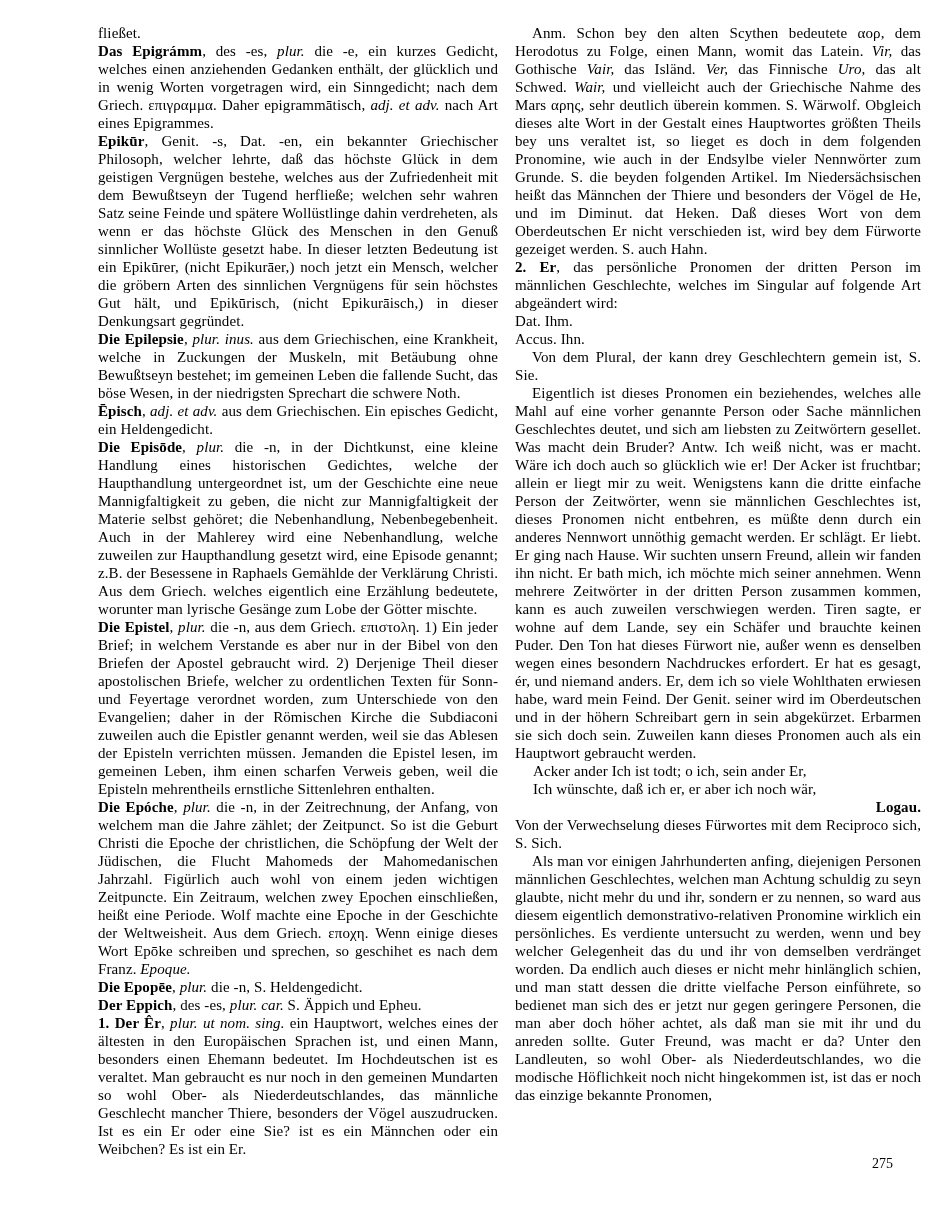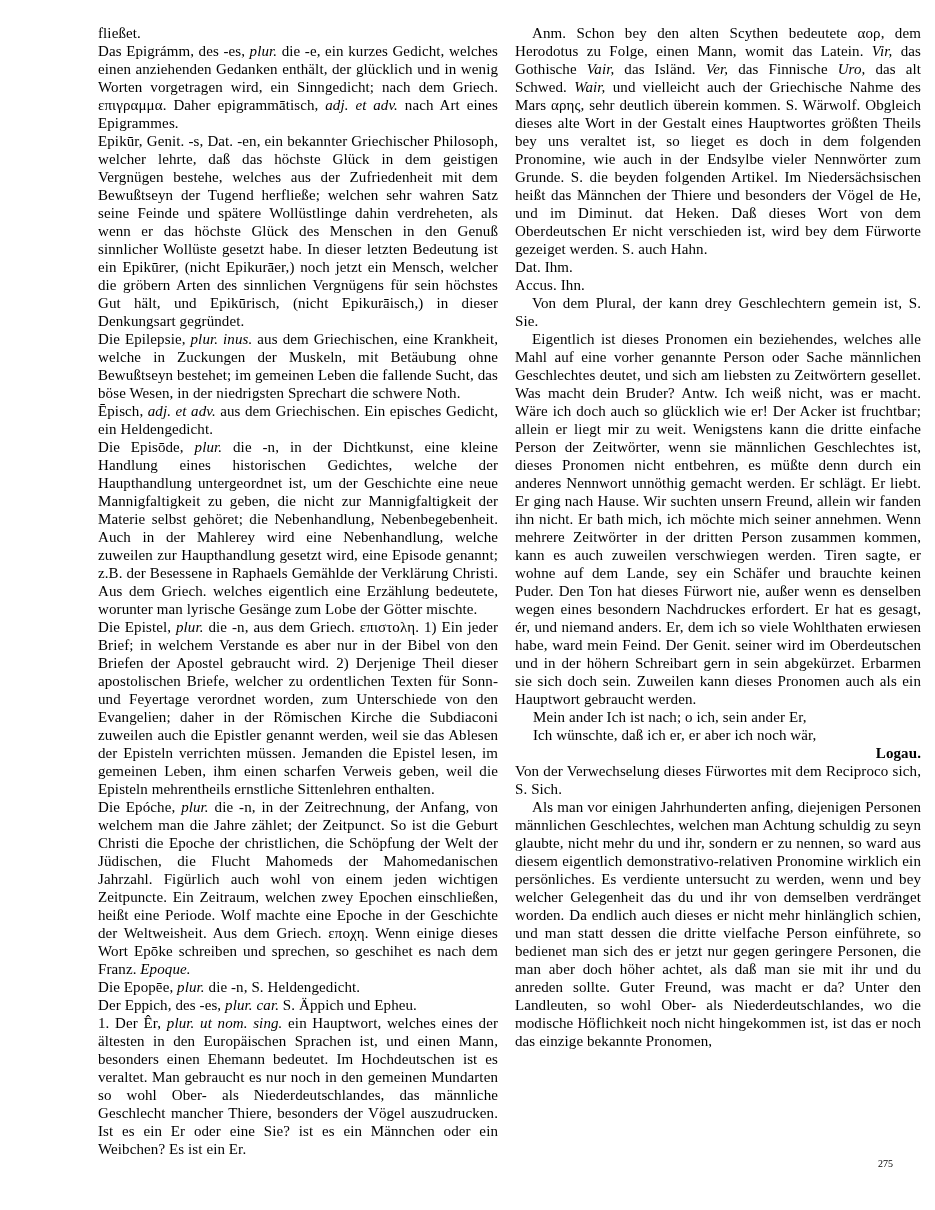--- a/index.html
+++ b/index.html
@@ -26,27 +26,27 @@
   }
   .col-left  { left: 98px;  width: 400px; }
   .col-right { left: 515px; width: 406px; }
   p.para { margin: 0; padding: 0; }
   .para.entry  { text-align: justify; }
   .para.plain  { text-align: justify; }
   .para.indent { text-align: justify; text-indent: 17px; }
   .para.line   { text-align: left; }
   .para.verse  { text-align: left; padding-left: 18px; }
   .para.attribution { text-align: right; font-weight: bold; }
-  .b { font-weight: normal; margin-top: 11px; }
+  .b { font-weight: bold; margin-top: 11px; }
   .i { font-style: italic; }
   .page-number {
     position: absolute;
     top: 1156px;
     right: 42px;
-    font-size: 10px;
+    font-size: 14px;
     line-height: 16px;
     font-family: "Liberation Serif", "DejaVu Serif", serif;
     color: #000000;
   }
 </style>
 </head>
 <body>
 
 <div class="page">
   <div class="col col-left" id="col-0">
@@ -57,24 +57,25 @@
       <p class="para entry"><span class="b">Ēpisch</span><span>, </span><span class="i">adj. et adv.</span><span> aus dem Griechischen. Ein episches Gedicht, ein Heldengedicht.</span></p>
       <p class="para entry"><span class="b">Die Episōde</span><span>, </span><span class="i">plur.</span><span> die -n, in der Dichtkunst, eine kleine Handlung eines historischen Gedichtes, welche der Haupthandlung untergeordnet ist, um der Geschichte eine neue Mannigfaltigkeit zu geben, die nicht zur Mannigfaltigkeit der Materie selbst gehöret; die Nebenhandlung, Nebenbegebenheit. Auch in der Mahlerey wird eine Nebenhandlung, welche zuweilen zur Haupthandlung gesetzt wird, eine Episode genannt; z.B. der Besessene in Raphaels Gemählde der Verklärung Christi. Aus dem Griech. welches eigentlich eine Erzählung bedeutete, worunter man lyrische Gesänge zum Lobe der Götter mischte.</span></p>
       <p class="para entry"><span class="b">Die Epistel</span><span>, </span><span class="i">plur.</span><span> die -n, aus dem Griech. επιστολη. 1) Ein jeder Brief; in welchem Verstande es aber nur in der Bibel von den Briefen der Apostel gebraucht wird. 2) Derjenige Theil dieser apostolischen Briefe, welcher zu ordentlichen Texten für Sonn- und Feyertage verordnet worden, zum Unterschiede von den Evangelien; daher in der Römischen Kirche die Subdiaconi zuweilen auch die Epistler genannt werden, weil sie das Ablesen der Episteln verrichten müssen. Jemanden die Epistel lesen, im gemeinen Leben, ihm einen scharfen Verweis geben, weil die Episteln mehrentheils ernstliche Sittenlehren enthalten.</span></p>
       <p class="para entry"><span class="b">Die Epóche</span><span>, </span><span class="i">plur.</span><span> die -n, in der Zeitrechnung, der Anfang, von welchem man die Jahre zählet; der Zeitpunct. So ist die Geburt Christi die Epoche der christlichen, die Schöpfung der Welt der Jüdischen, die Flucht Mahomeds der Mahomedanischen Jahrzahl. Figürlich auch wohl von einem jeden wichtigen Zeitpuncte. Ein Zeitraum, welchen zwey Epochen einschließen, heißt eine Periode. Wolf machte eine Epoche in der Geschichte der Weltweisheit. Aus dem Griech. εποχη. Wenn einige dieses Wort Epōke schreiben und sprechen, so geschihet es nach dem Franz. </span><span class="i">Epoque.</span></p>
       <p class="para entry"><span class="b">Die Epopēe</span><span>, </span><span class="i">plur.</span><span> die -n, S. Heldengedicht.</span></p>
       <p class="para entry"><span class="b">Der Eppich</span><span>, des -es, </span><span class="i">plur. car.</span><span> S. Äppich und Epheu.</span></p>
       <p class="para entry"><span class="b">1. Der Êr</span><span>, </span><span class="i">plur. ut nom. sing.</span><span> ein Hauptwort, welches eines der ältesten in den Europäischen Sprachen ist, und einen Mann, besonders einen Ehemann bedeutet. Im Hochdeutschen ist es veraltet. Man gebraucht es nur noch in den gemeinen Mundarten so wohl Ober- als Niederdeutschlandes, das männliche Geschlecht mancher Thiere, besonders der Vögel auszudrucken. Ist es ein Er oder eine Sie? ist es ein Männchen oder ein Weibchen? Es ist ein Er.</span></p>
     </div>
   <div class="col col-right" id="col-1">
       <p class="para indent"><span>Anm. Schon bey den alten Scythen bedeutete αορ, dem Herodotus zu Folge, einen Mann, womit das Latein. </span><span class="i">Vir,</span><span> das Gothische </span><span class="i">Vair,</span><span> das Isländ. </span><span class="i">Ver,</span><span> das Finnische </span><span class="i">Uro,</span><span> das alt Schwed. </span><span class="i">Wair,</span><span> und vielleicht auch der Griechische Nahme des Mars αρης, sehr deutlich überein kommen. S. Wärwolf. Obgleich dieses alte Wort in der Gestalt eines Hauptwortes größten Theils bey uns veraltet ist, so lieget es doch in dem folgenden Pronomine, wie auch in der Endsylbe vieler Nennwörter zum Grunde. S. die beyden folgenden Artikel. Im Niedersächsischen heißt das Männchen der Thiere und besonders der Vögel de He, und im Diminut. dat Heken. Daß dieses Wort von dem Oberdeutschen Er nicht verschieden ist, wird bey dem Fürworte gezeiget werden. S. auch Hahn.</span></p>
+      <p class="para entry"><span class="b">2. Er</span><span>, das persönliche Pronomen der dritten Person im männlichen Geschlechte, welches im Singular auf folgende Art abgeändert wird:</span></p>
       <p class="para line"><span>Dat. Ihm.</span></p>
       <p class="para line"><span>Accus. Ihn.</span></p>
       <p class="para indent"><span>Von dem Plural, der kann drey Geschlechtern gemein ist, S. Sie.</span></p>
       <p class="para indent"><span>Eigentlich ist dieses Pronomen ein beziehendes, welches alle Mahl auf eine vorher genannte Person oder Sache männlichen Geschlechtes deutet, und sich am liebsten zu Zeitwörtern gesellet. Was macht dein Bruder? Antw. Ich weiß nicht, was er macht. Wäre ich doch auch so glücklich wie er! Der Acker ist fruchtbar; allein er liegt mir zu weit. Wenigstens kann die dritte einfache Person der Zeitwörter, wenn sie männlichen Geschlechtes ist, dieses Pronomen nicht entbehren, es müßte denn durch ein anderes Nennwort unnöthig gemacht werden. Er schlägt. Er liebt. Er ging nach Hause. Wir suchten unsern Freund, allein wir fanden ihn nicht. Er bath mich, ich möchte mich seiner annehmen. Wenn mehrere Zeitwörter in der dritten Person zusammen kommen, kann es auch zuweilen verschwiegen werden. Tiren sagte, er wohne auf dem Lande, sey ein Schäfer und brauchte keinen Puder. Den Ton hat dieses Fürwort nie, außer wenn es denselben wegen eines besondern Nachdruckes erfordert. Er hat es gesagt, ér, und niemand anders. Er, dem ich so viele Wohlthaten erwiesen habe, ward mein Feind. Der Genit. seiner wird im Oberdeutschen und in der höhern Schreibart gern in sein abgekürzet. Erbarmen sie sich doch sein. Zuweilen kann dieses Pronomen auch als ein Hauptwort gebraucht werden.</span></p>
-      <p class="para verse"><span>Mein ander Ich ist nach; o ich, sein ander Er,</span></p>
+      <p class="para verse"><span>Acker ander Ich ist todt; o ich, sein ander Er,</span></p>
       <p class="para verse"><span>Ich wünschte, daß ich er, er aber ich noch wär,</span></p>
       <p class="para attribution"><span>Logau.</span></p>
       <p class="para plain"><span>Von der Verwechselung dieses Fürwortes mit dem Reciproco sich, S. Sich.</span></p>
       <p class="para indent"><span>Als man vor einigen Jahrhunderten anfing, diejenigen Personen männlichen Geschlechtes, welchen man Achtung schuldig zu seyn glaubte, nicht mehr du und ihr, sondern er zu nennen, so ward aus diesem eigentlich demonstrativo-relativen Pronomine wirklich ein persönliches. Es verdiente untersucht zu werden, wenn und bey welcher Gelegenheit das du und ihr von demselben verdränget worden. Da endlich auch dieses er nicht mehr hinlänglich schien, und man statt dessen die dritte vielfache Person einführete, so bedienet man sich des er jetzt nur gegen geringere Personen, die man aber doch höher achtet, als daß man sie mit ihr und du anreden sollte. Guter Freund, was macht er da? Unter den Landleuten, so wohl Ober- als Niederdeutschlandes, wo die modische Höflichkeit noch nicht hingekommen ist, ist das er noch das einzige bekannte Pronomen,</span></p>
     </div>
   <div class="page-number">275</div>
 </div>
 
 </body></html>

